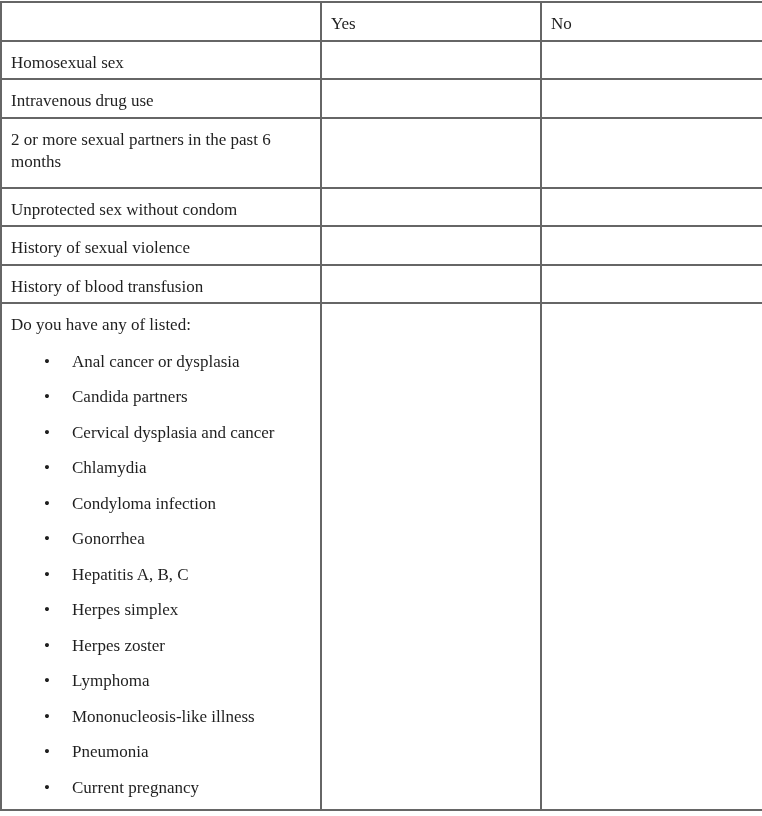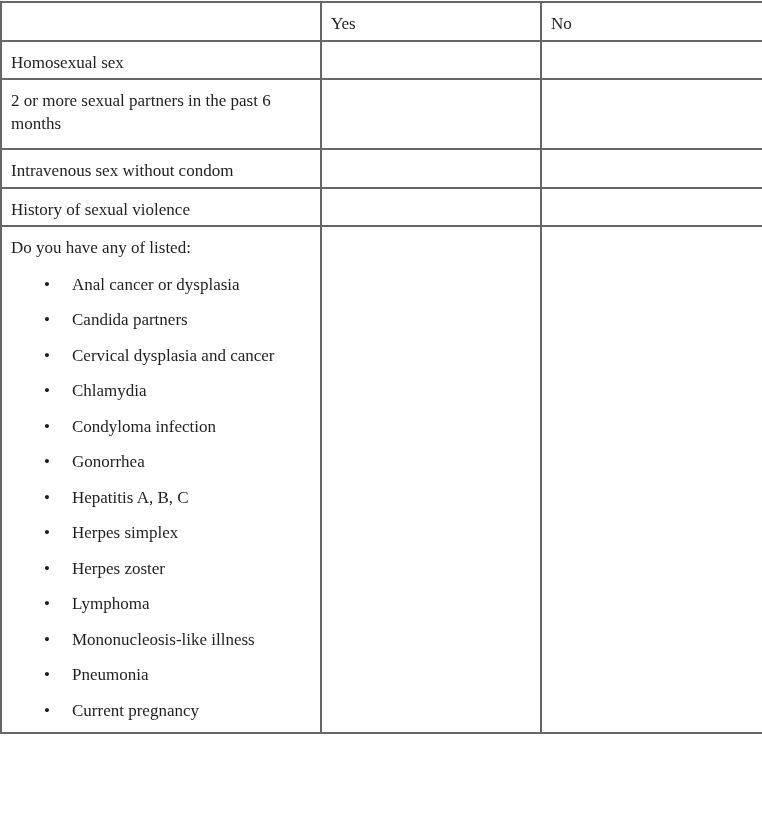--- a/index.html
+++ b/index.html
@@ -71,40 +71,50 @@
     <th>Yes</th>
     <th>No</th>
   </tr>
 
   <tr class="r-single">
     <td>Homosexual sex</td>
     <td></td>
     <td></td>
   </tr>
 
+  <tr class="r-single">
+    <td>Intravenous drug use</td>
+    <td></td>
+    <td></td>
+  </tr>
 
 
   <tr class="r-double">
     <td>2 or more sexual partners in the past 6 months</td>
     <td></td>
     <td></td>
   </tr>
 
   <tr class="r-single">
-    <td>Intravenous sex without condom</td>
+    <td>Unprotected sex without condom</td>
     <td></td>
     <td></td>
   </tr>
 
   <tr class="r-single">
     <td>History of sexual violence</td>
     <td></td>
     <td></td>
   </tr>
 
+  <tr class="r-single">
+    <td>History of blood transfusion</td>
+    <td></td>
+    <td></td>
+  </tr>
 
   <tr class="r-check">
     <td>
       <div>Do you have any of listed:</div>
       <ul class="checklist">
         <li><span class="bullet">•</span><span>Anal cancer or dysplasia</span></li>
         <li><span class="bullet">•</span><span>Candida partners</span></li>
         <li><span class="bullet">•</span><span>Cervical dysplasia and cancer</span></li>
         <li><span class="bullet">•</span><span>Chlamydia</span></li>
         <li><span class="bullet">•</span><span>Condyloma infection</span></li>

